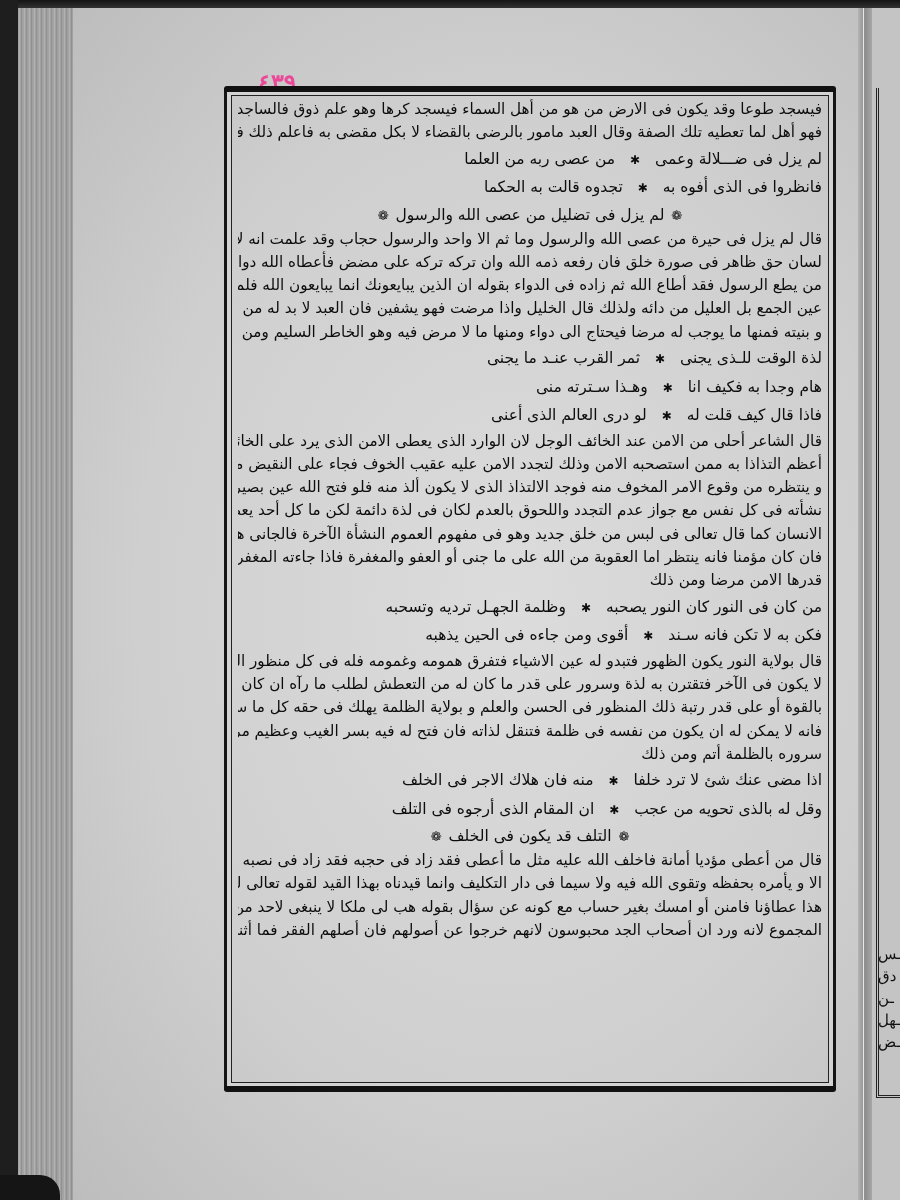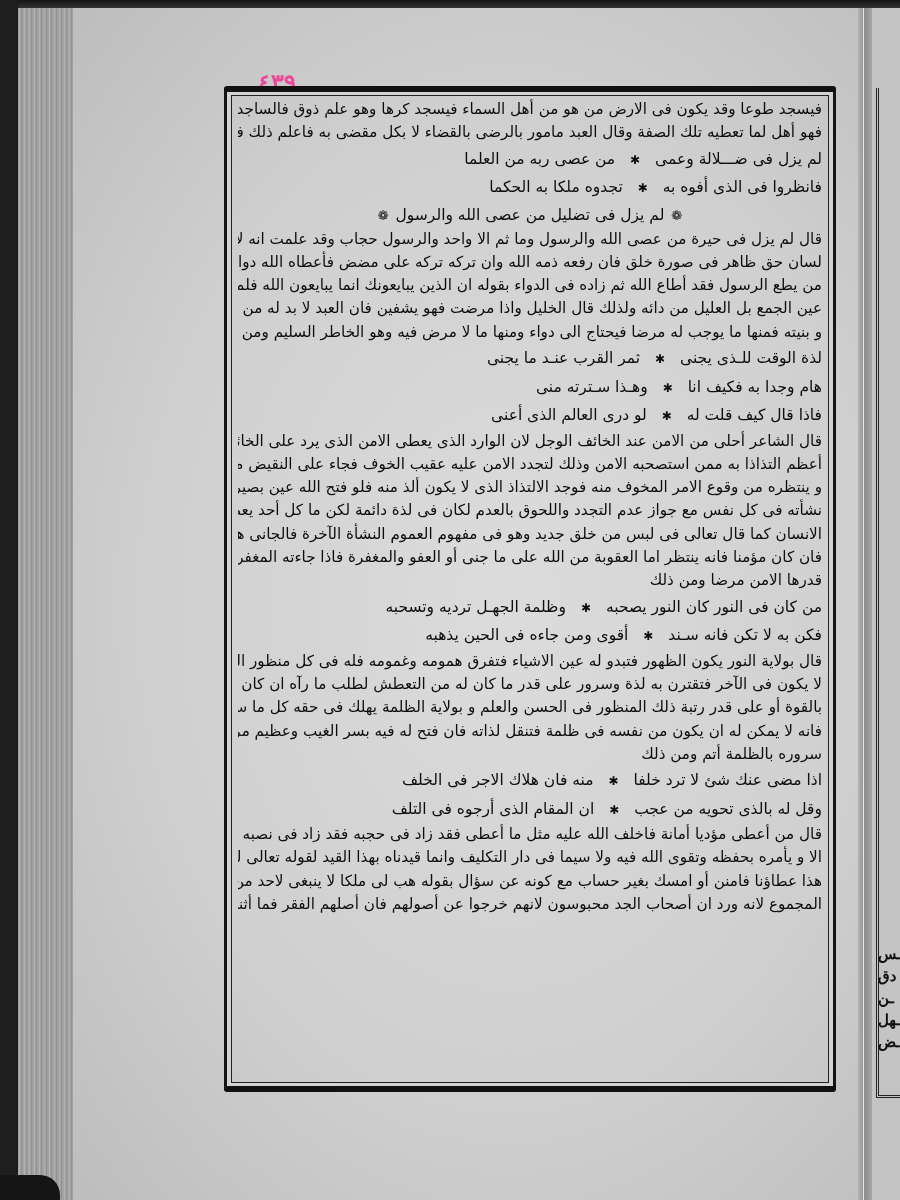--- a/index.html
+++ b/index.html
@@ -25,21 +25,21 @@
   }
   .gutter {
     position: absolute; left: 858px; top: 8px; width: 14px; height: 1192px;
     background: linear-gradient(90deg, #b4b4b4, #8d8d8d 50%, #a6a6a6);
   }
   .gutter-line {
     position: absolute; left: 863px; top: 8px; width: 1px; height: 1192px; background: #e8e8e8;
   }
   .neighbor-page {
     position: absolute; left: 872px; top: 8px; width: 28px; height: 1192px;
-    background: #c4c4c4; overflow: hidden; font-weight: bold;
+    background: #c4c4c4; overflow: hidden;
   }
   .neighbor-frame {
     position: absolute; left: 4px; top: 80px; width: 40px; height: 1010px;
     border-left: 3px double #222; border-bottom: 3px double #222;
   }
   .neighbor-text {
     position: absolute; left: 6px; top: 935px; direction: rtl; text-align: left;
     font-family: "DejaVu Serif", serif; font-size: 15px; line-height: 22px; color: #111;
     width: 60px; white-space: nowrap;
   }
@@ -119,21 +119,21 @@
     <span class="line last">فهو أهل لما تعطيه تلك الصفة وقال العبد مامور بالرضى بالقضاء لا بكل مقضى به فاعلم ذلك فانه دقيق   ومن ذلك</span>
 
     <span class="verse">
       <span>لم يزل فى ضـــلالة وعمى</span>
       <span class="sep">✱</span>
       <span>من عصى ربه من العلما</span>
     </span>
     <span class="verse">
       <span>فانظروا فى الذى أفوه به</span>
       <span class="sep">✱</span>
-      <span>تجدوه ملكا به الحكما</span>
+      <span>تجدوه قالت به الحكما</span>
     </span>
 
     <span class="heading">
       <span class="orn">❁</span>
       <span>لم يزل فى تضليل من عصى الله والرسول</span>
       <span class="orn">❁</span>
     </span>
 
     <span class="line">قال لم يزل فى حيرة من عصى الله والرسول وما ثم الا واحد والرسول حجاب وقد علمت انه لا ينطق عن الهوى بل هو</span>
     <span class="line">لسان حق ظاهر فى صورة خلق فان رفعه ذمه الله وان تركه تركه على مضض فأعطاه الله دواء من بلاء لهذه العلة وهو قوله</span>
@@ -187,19 +187,24 @@
       <span>اذا مضى عنك شئ لا ترد خلفا</span>
       <span class="sep">✱</span>
       <span>منه فان هلاك الاجر فى الخلف</span>
     </span>
     <span class="verse">
       <span>وقل له بالذى تحويه من عجب</span>
       <span class="sep">✱</span>
       <span>ان المقام الذى أرجوه فى التلف</span>
     </span>
 
+    <span class="heading">
+      <span class="orn">❁</span>
+      <span>التلف قد يكون فى الخلف</span>
+      <span class="orn">❁</span>
+    </span>
 
     <span class="line">قال من أعطى مؤديا أمانة فاخلف الله عليه مثل ما أعطى  فقد زاد فى حجبه فقد زاد فى نصبه فانه ما يعطيه الله شيأ</span>
     <span class="line">الا و يأمره بحفظه  وتقوى الله فيه ولا سيما فى دار التكليف وانما قيدناه بهذا القيد لقوله تعالى لسليمان عليه السلام</span>
     <span class="line">هذا عطاؤنا فامنن أو امسك بغير حساب مع كونه عن سؤال بقوله  هب لى ملكا لا ينبغى لاحد من بعدى  يريد</span>
     <span class="line">المجموع لانه ورد ان أصحاب الجد محبوسون لانهم خرجوا عن أصولهم  فان أصلهم الفقر فما أثنى عليهم الا بالذلة</span>
   </div>
 </div>
 
 </body></html>

